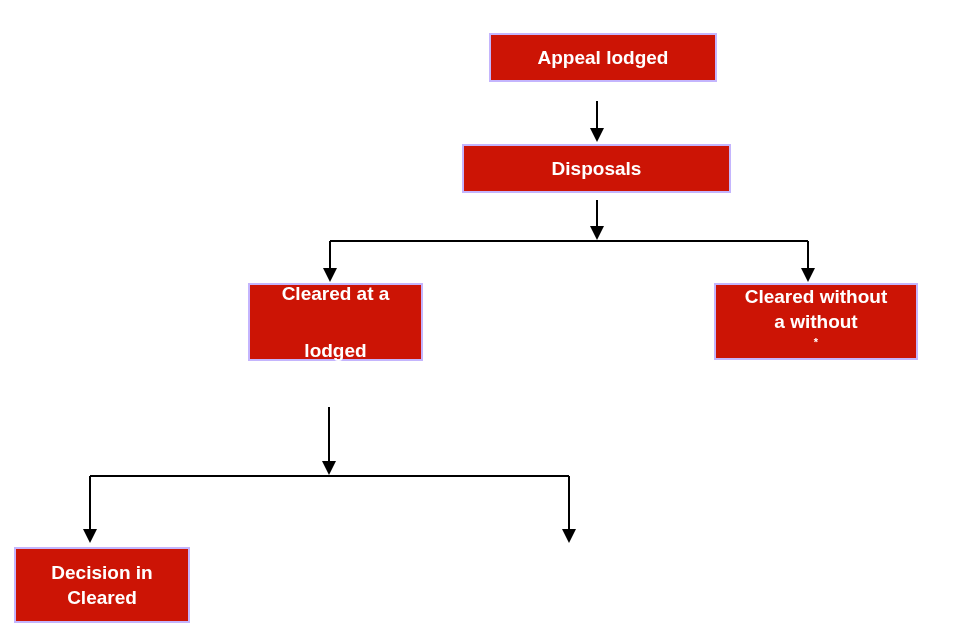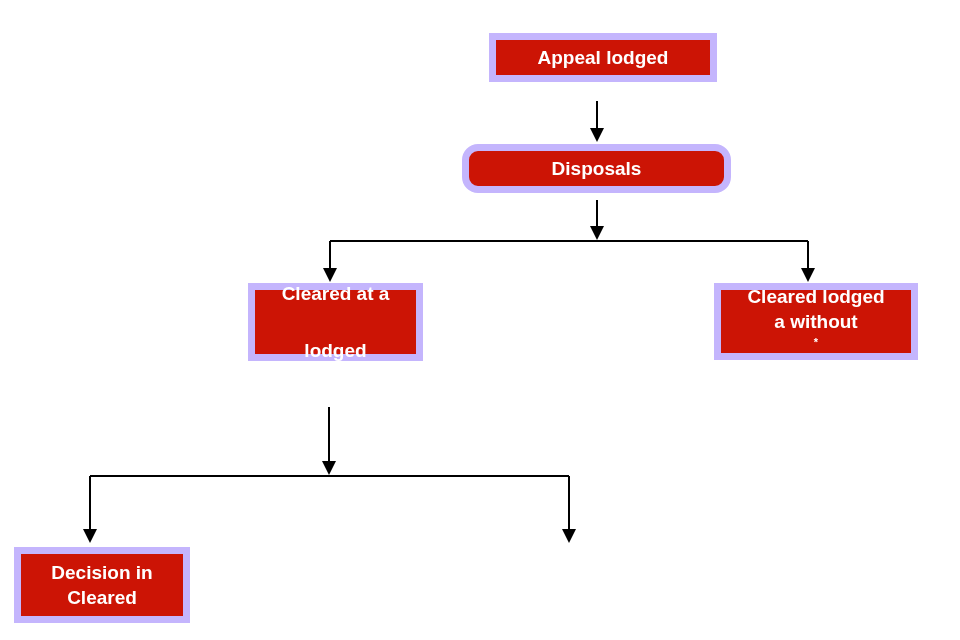--- a/index.html
+++ b/index.html
@@ -20,41 +20,41 @@
     left: 0;
     top: 0;
     width: 960px;
     height: 640px;
     z-index: 1;
   }
   .node {
     position: absolute;
     box-sizing: border-box;
     background: #cc1405;
-    border: 7px solid #c4b5fd;
+    border: 2px solid #c4b5fd;
     color: #ffffff;
     font-weight: bold;
     font-size: 19px;
     line-height: 1.32;
     display: flex;
     flex-direction: column;
     align-items: center;
     justify-content: center;
     text-align: center;
     z-index: 2;
   }
   .node span { display: block; }
   .node sup {
     font-size: 11px;
     line-height: 0;
     vertical-align: super;
   }
   
   #node-appeal-lodged          { left: 489px; top: 33px;  width: 228px; height: 49px; }
-  #node-disposals              { left: 462px; top: 144px; width: 269px; height: 49px; border-radius: 16px; }
+  #node-disposals              { left: 462px; top: 144px; width: 269px; height: 49px; }
   #node-cleared-at-hearing     { left: 248px; top: 283px; width: 175px; height: 78px; gap: 32px; }
   #node-cleared-without-hearing{ left: 714px; top: 283px; width: 204px; height: 77px; }
   #node-decision-in-favour     { left: 14px;  top: 547px; width: 176px; height: 76px; }
   #node-decision-upheld        { left: 488px; top: 546px; width: 174px; height: 77px; }
 </style>
 </head>
 <body>
 
 <div class="canvas">
 
@@ -93,21 +93,21 @@
   <div class="node" id="node-disposals">
     <span>Disposals</span>
   </div>
 
   <div class="node" id="node-cleared-at-hearing">
     <span>Cleared at a</span>
     <span>lodged</span>
   </div>
 
   <div class="node" id="node-cleared-without-hearing">
-    <span>Cleared lodged</span>
+    <span>Cleared without</span>
     <span><span>a without</span><sup>*</sup></span>
   </div>
 
   <div class="node" id="node-decision-in-favour">
     <span>Decision in</span>
     <span>Cleared</span>
   </div>
 
 
 </div>

